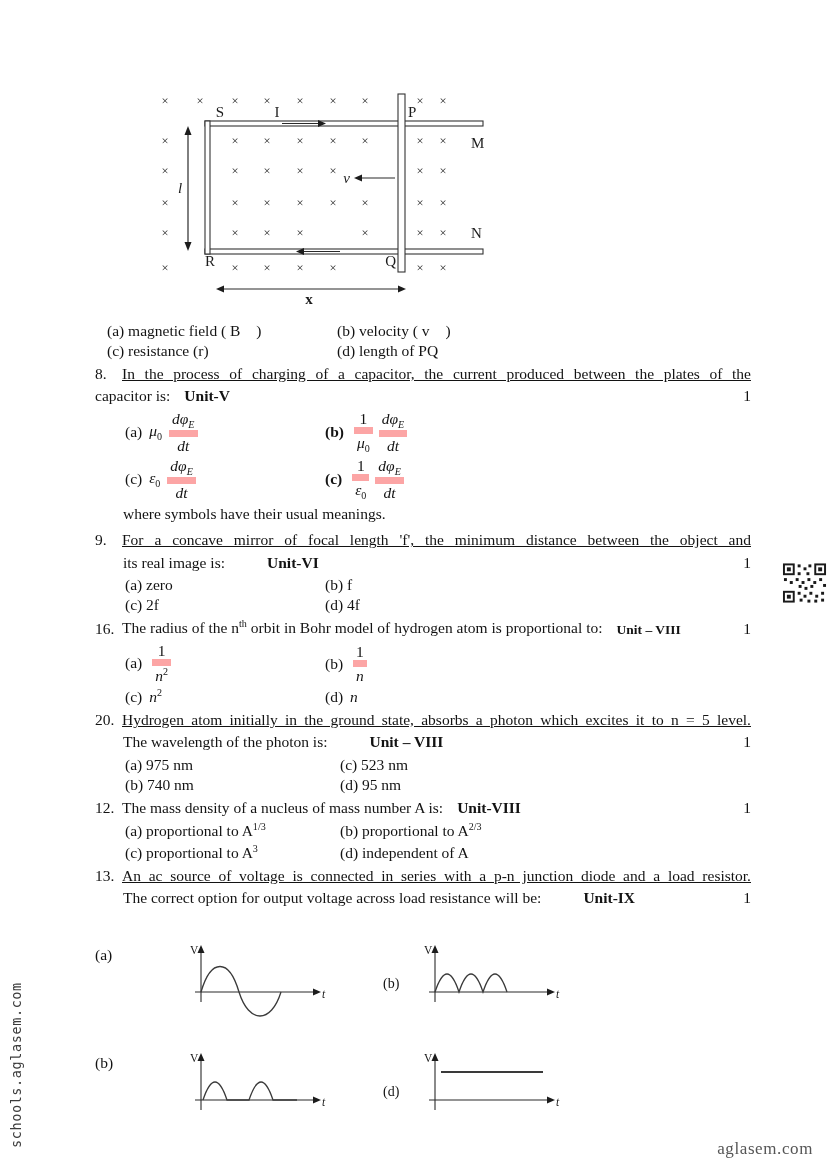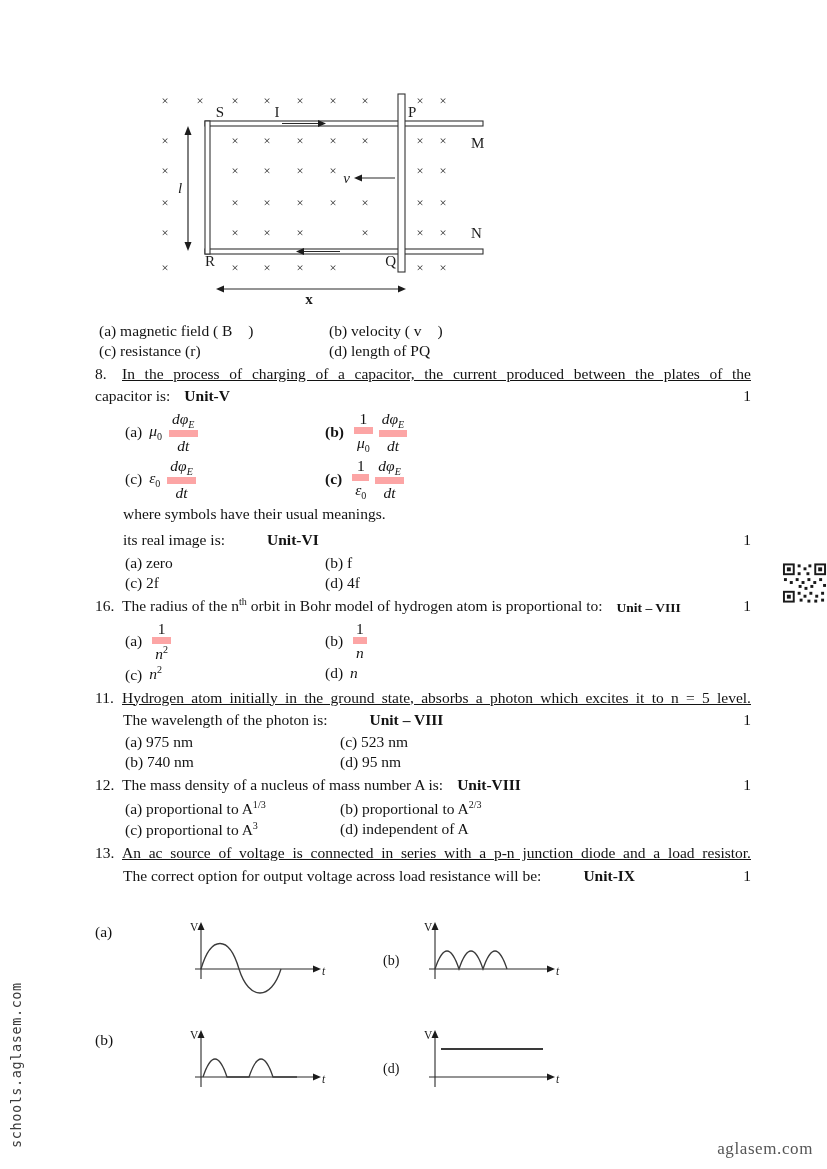--- a/index.html
+++ b/index.html
@@ -26,21 +26,21 @@
   .just { text-align:justify; text-align-last:justify;text-decoration:underline; }
   .flexline { display:flex; align-items:flex-end; }
   .marks { margin-left:auto; padding-left:8px; }
   .qnum { display:inline-block; width:27px; }
   .unit { font-weight:bold; margin-left:14px; }
   .unit.small { font-size:13.5px; }
   .indent2 { margin-left:28px;gap:28px; }
   .qblock { margin-top:3px; }
 
   
-  .orow { display:flex; margin:2px 4px; }
+  .orow { display:flex; margin:2px 12px;align-items:flex-end; }
   .ind { margin-left:30px; }
   .c230 { width:230px; }
   .c200 { width:200px; }
   .c215 { width:215px; }
   .olabel { margin-right:7px; }
   .olabel.b { font-weight:bold; }
   .mopt { display:flex; align-items:center; min-height:42px; }
   .mopt-s { display:flex; align-items:center; min-height:34px; }
   .msym { margin-right:4px; }
   .frac { display:inline-block; text-align:center; vertical-align:middle; margin:0 3px; }
@@ -217,20 +217,21 @@
           <span class="frac">
               <span class="fn"><i>dφ</i><sub><i>E</i></sub></span>
               <span class="fd"><i>dt</i></span>
             </span>
         </div>
       </div>
       <div class="note">where symbols have their usual meanings.</div>
     </div>
 
     <div class="qblock">
+      <div class="qline just"><span class="qnum">9.</span><span>For a concave mirror of focal length 'f', the minimum distance between the object and</span></div>
       <div class="qline flexline indent2">
         <span>its real image is:</span>
         <b class="unit">Unit-VI</b>
         <span class="marks">1</span>
       </div>
       <div class="orow ind">
         <div class="c200">(a) zero</div>
         <div>(b) f</div>
       </div>
       <div class="orow ind">
@@ -262,21 +263,21 @@
             </span>
         </div>
       </div>
       <div class="orow ind">
         <div class="c200"><span class="olabel">(c)</span><i>n</i><sup>2</sup></div>
         <div><span class="olabel">(d)</span><i>n</i></div>
       </div>
     </div>
 
     <div class="qblock">
-      <div class="qline just"><span class="qnum">11.</span><span>Hydrogen atom initially in the ground state, absorbs a photon which excites it to n = 5 level.</span></div>
+      <div class="qline just"><span class="qnum">20.</span><span>Hydrogen atom initially in the ground state, absorbs a photon which excites it to n = 5 level.</span></div>
       <div class="qline flexline indent2">
         <span>The wavelength of the photon is:</span>
         <b class="unit">Unit – VIII</b>
         <span class="marks">1</span>
       </div>
       <div class="orow ind">
         <div class="c215">(a) 975 nm</div>
         <div>(c) 523 nm</div>
       </div>
       <div class="orow ind">

